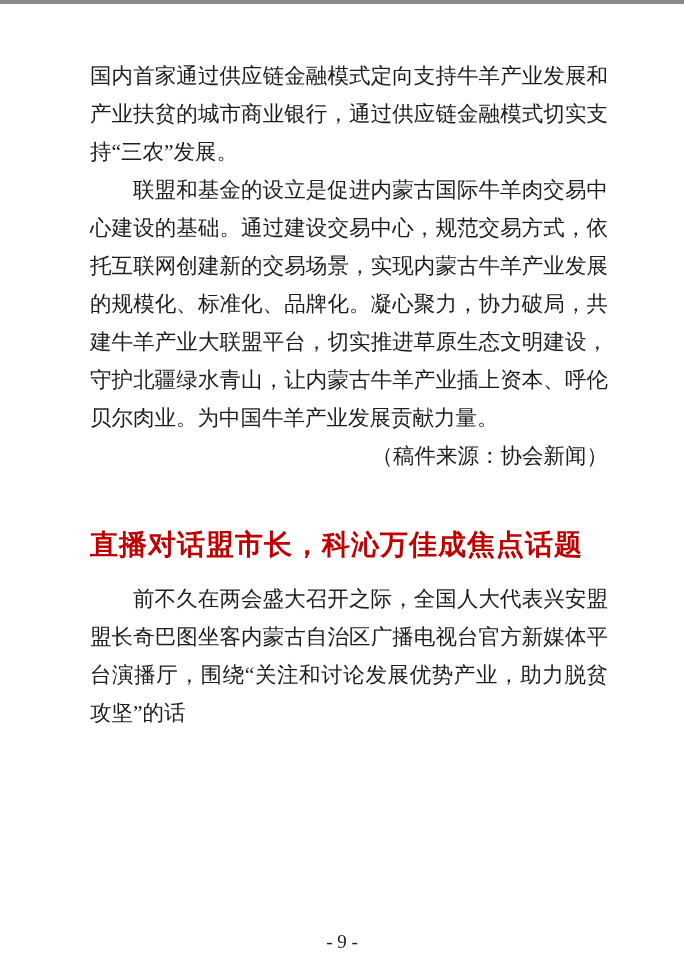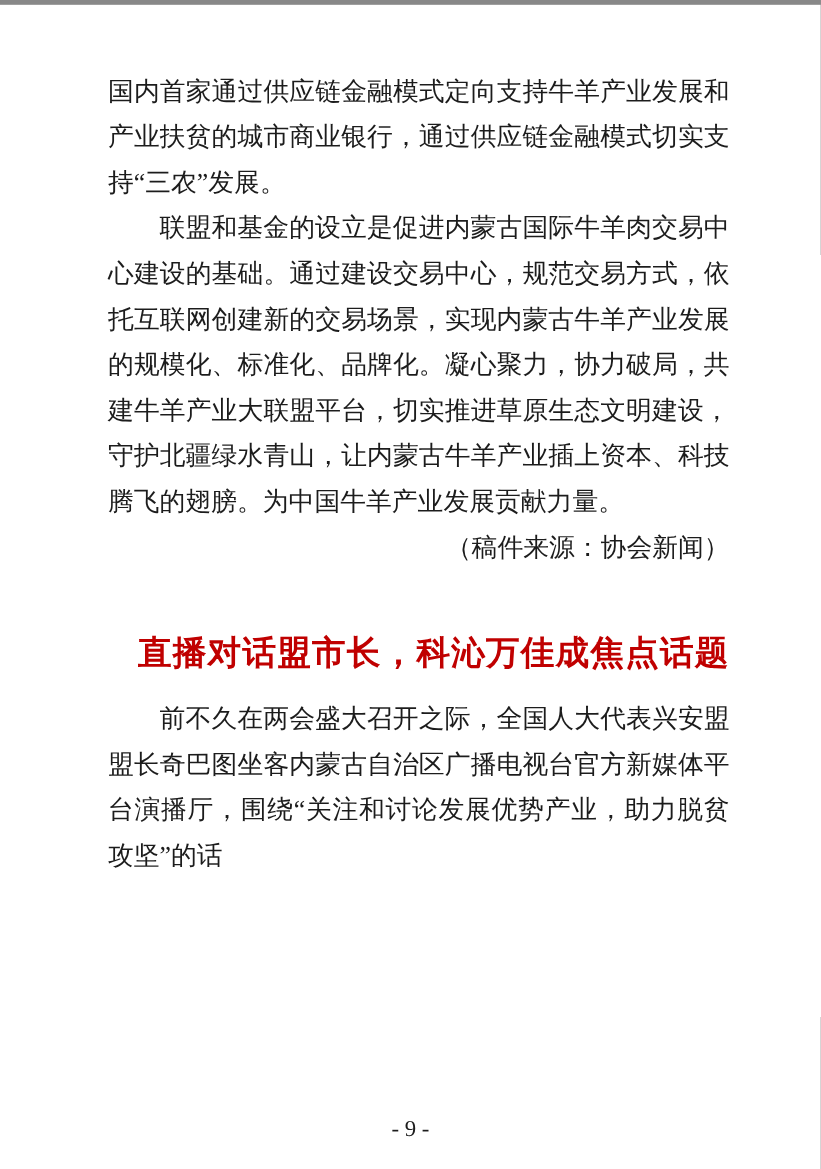--- a/index.html
+++ b/index.html
@@ -31,21 +31,21 @@
     margin: 0;
     font-size: 21.5px;
     line-height: 38px;
     text-align: right;
   }
   h2.article-heading {
     margin: 49px 0 0 0;
     font-size: 28px;
     line-height: 42px;
     font-weight: bold;
-    text-align: right;
+    text-align: left;
     letter-spacing: 1px;
     color: #c00000;
   }
   p.after-heading { margin-top: 14px; }
   .page-footer {
     position: absolute;
     left: 0;
     right: 0;
     top: 926px;
     text-align: center;
@@ -53,19 +53,19 @@
     line-height: 24px;
     color: #1c1c1c;
   }
 </style>
 </head>
 <body>
 
 <div class="page">
   <div class="content">
     <p class="body">国内首家通过供应链金融模式定向支持牛羊产业发展和产业扶贫的城市商业银行，通过供应链金融模式切实支持“三农”发展。</p>
-    <p class="body indent">联盟和基金的设立是促进内蒙古国际牛羊肉交易中心建设的基础。通过建设交易中心，规范交易方式，依托互联网创建新的交易场景，实现内蒙古牛羊产业发展的规模化、标准化、品牌化。凝心聚力，协力破局，共建牛羊产业大联盟平台，切实推进草原生态文明建设，守护北疆绿水青山，让内蒙古牛羊产业插上资本、科技腾飞的翅膀。为中国牛羊产业发展贡献力量。</p>
+    <p class="body indent">联盟和基金的设立是促进内蒙古国际牛羊肉交易中心建设的基础。通过建设交易中心，规范交易方式，依托互联网创建新的交易场景，实现内蒙古牛羊产业发展的规模化、标准化、品牌化。凝心聚力，协力破局，共建牛羊产业大联盟平台，切实推进草原生态文明建设，守护北疆绿水青山，让内蒙古牛羊产业插上资本、呼伦贝尔肉业。为中国牛羊产业发展贡献力量。</p>
     <p class="source">（稿件来源：协会新闻）</p>
     <h2 class="article-heading">直播对话盟市长，科沁万佳成焦点话题</h2>
     <p class="body indent after-heading">前不久在两会盛大召开之际，全国人大代表兴安盟盟长奇巴图坐客内蒙古自治区广播电视台官方新媒体平台演播厅，围绕“关注和讨论发展优势产业，助力脱贫攻坚”的话</p>
   </div>
   <div class="page-footer">- 9 -</div>
 </div>
 
 </body></html>

